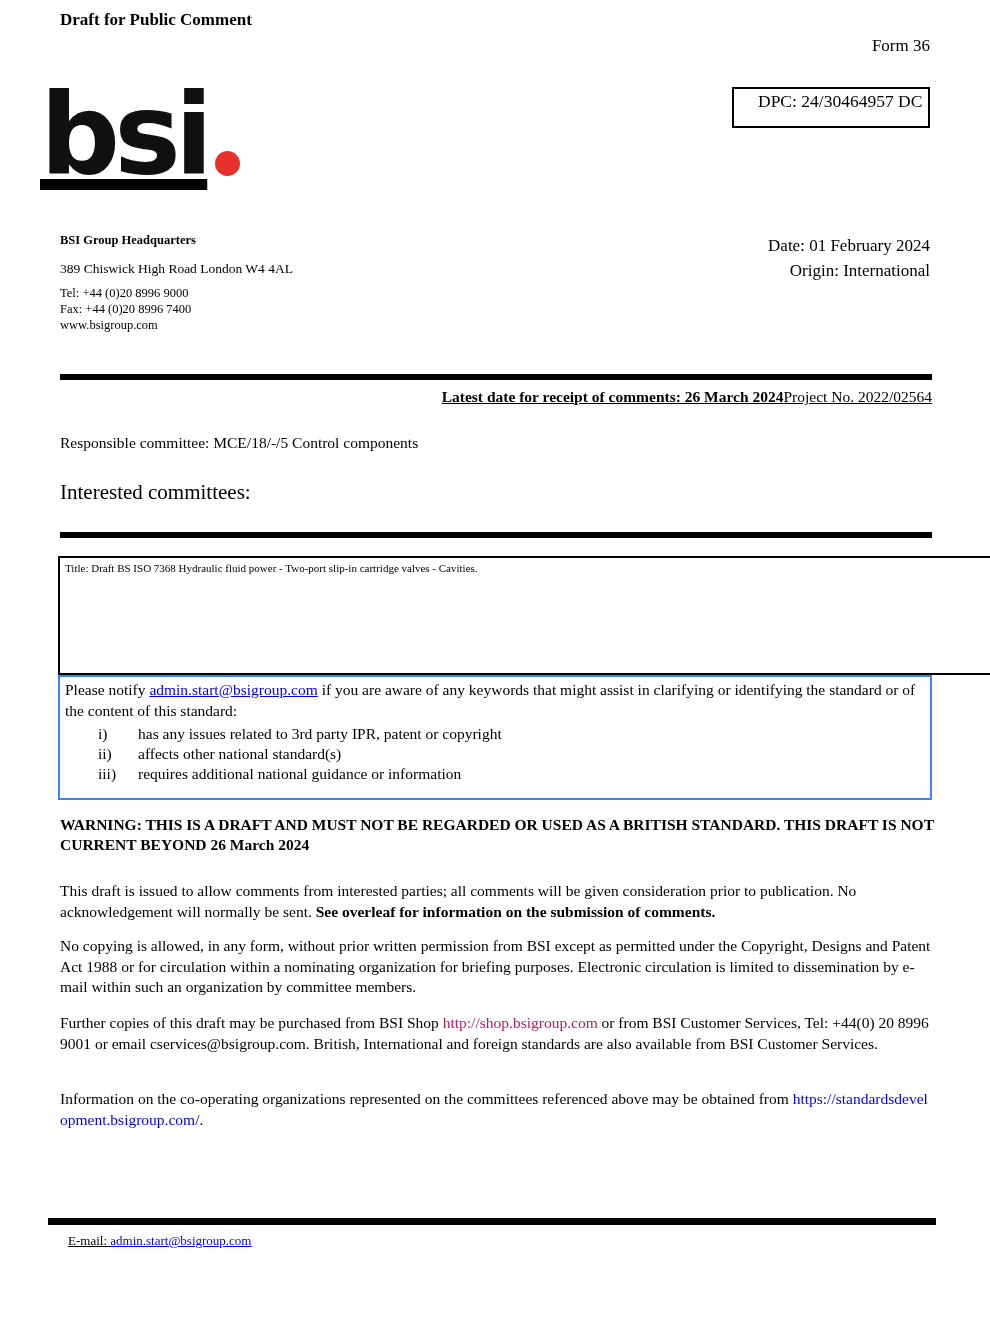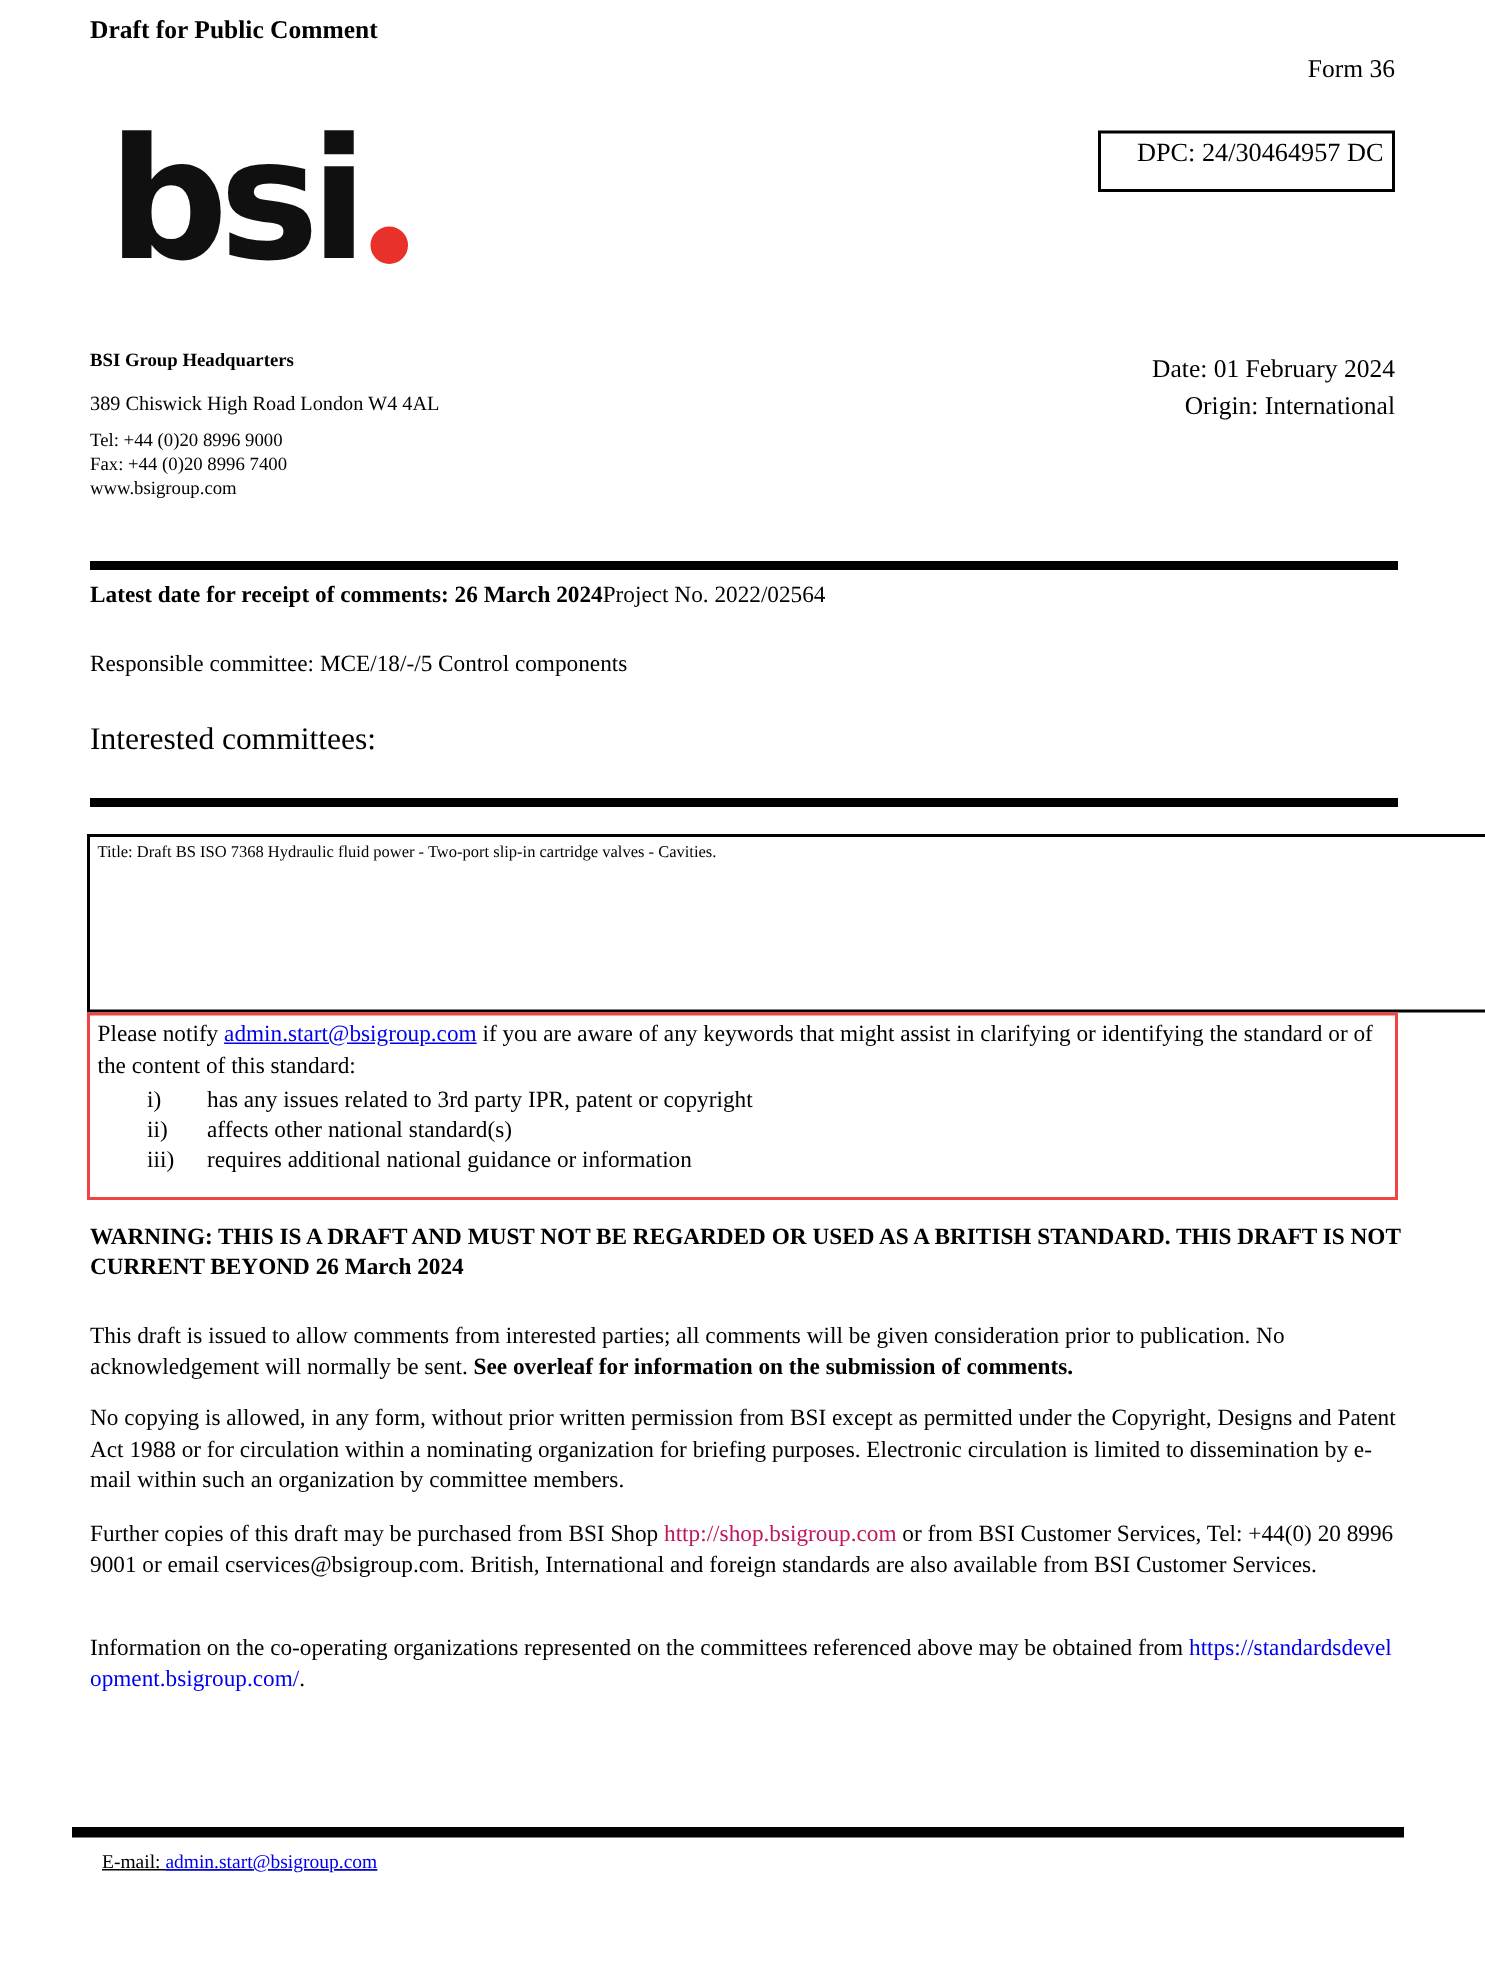--- a/index.html
+++ b/index.html
@@ -25,21 +25,21 @@
   .dpc-box {
     right: 60px; top: 87px;
     width: 198px; height: 41px;
     border: 2px solid #000;
     padding: 2px 0 0 24px;
     font-size: 17.5px;
     white-space: nowrap;
   }
 
   
-  .logo { left: 72px; top: 78px; display: flex; align-items: flex-end; }
+  .logo { left: 40px; top: 78px; display: flex; align-items: flex-end; text-decoration: underline; }
   .logo-text {
     font-family: "DejaVu Sans", sans-serif;
     font-weight: 800;
     font-size: 112px;
     line-height: 112px;
     letter-spacing: -6px;
     color: #101010;
   }
   .logo-dot {
     display: inline-block;
@@ -55,38 +55,38 @@
 
   
   .meta-right { right: 60px; top: 233px; text-align: right; font-size: 17px; line-height: 25px; }
 
   
   .rule { background: #000; height: 6px; }
   .rule-1 { left: 60px; top: 374px; width: 872px; }
   .rule-2 { left: 60px; top: 532px; width: 872px; }
   .rule-3 { left: 48px; top: 1218px; width: 888px; height: 7px; }
 
-  .latest-row { left: 60px; top: 388px; width: 872px; font-size: 15.5px; display: flex; justify-content: flex-start; }
+  .latest-row { left: 60px; top: 388px; width: 872px; font-size: 15.5px; display: flex; justify-content: flex-end; text-decoration: underline; }
   .latest-left { font-weight: bold; }
   .committee  { left: 60px; top: 434px; font-size: 15.5px; }
   .interested { left: 60px; top: 480px; font-size: 21px; }
 
   
   .title-box {
     left: 58px; top: 556px;
     width: 990px; height: 119px;
     border: 2px solid #000;
     padding: 0 5px;
     font-size: 11px;
     line-height: 21px;
   }
   .notify-box {
     left: 58px; top: 675px;
     width: 874px; height: 125px;
-    border: 2px solid #ef4444;
+    border: 2px solid #3b82f6;
     padding: 2px 5px;
     font-size: 15.5px;
     line-height: 21px;
   }
   .notify-list { margin-top: 3px; }
   .notify-item { display: flex; height: 20px; line-height: 20px; }
   .notify-item .numeral { width: 40px; margin-left: 33px; }
 
   
   .warning {

